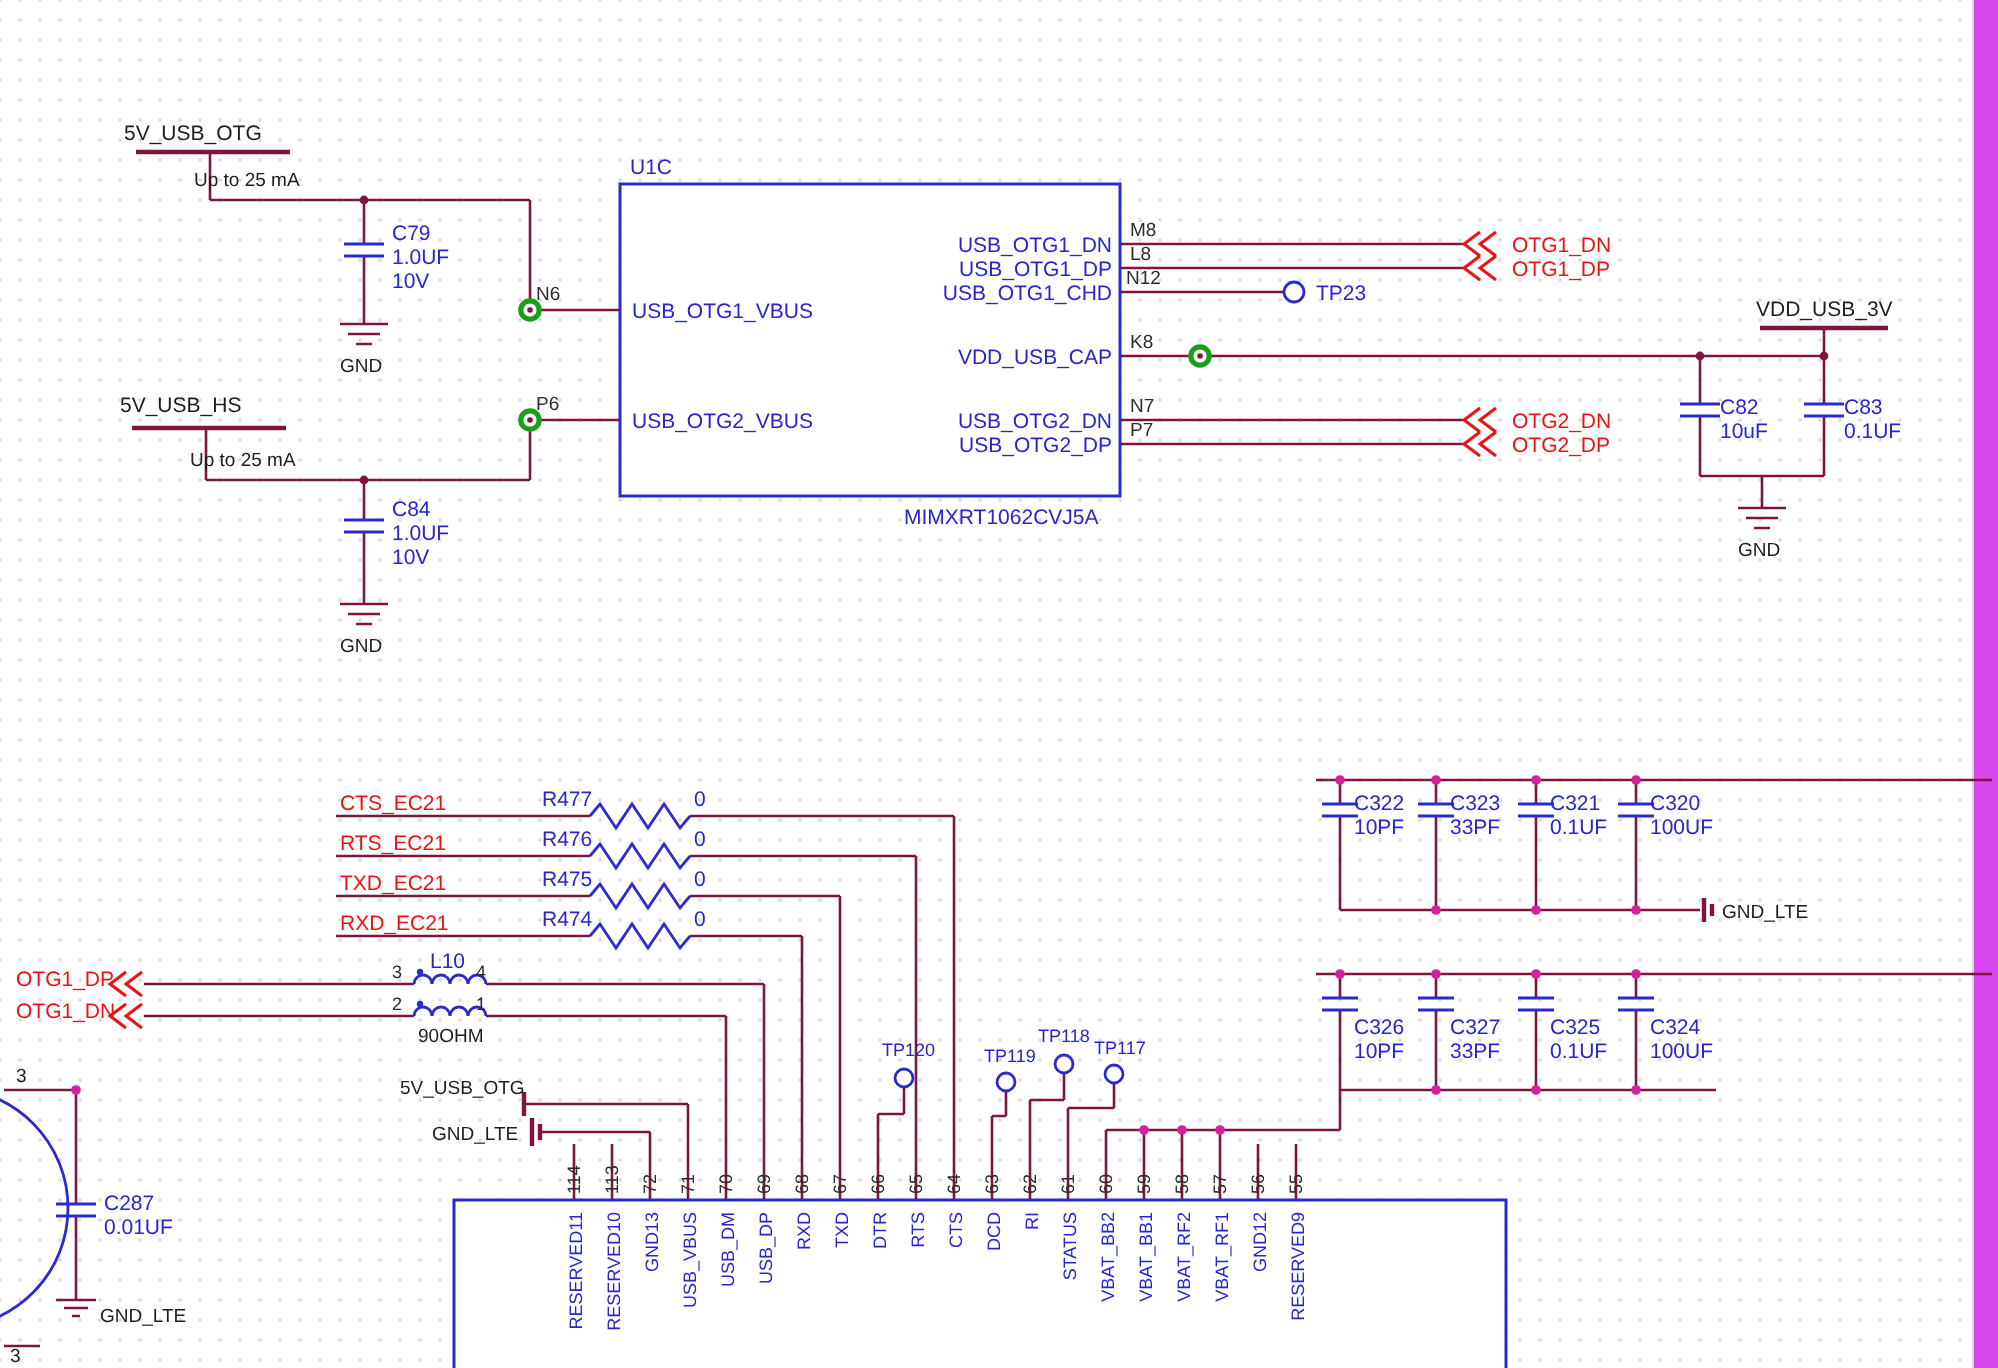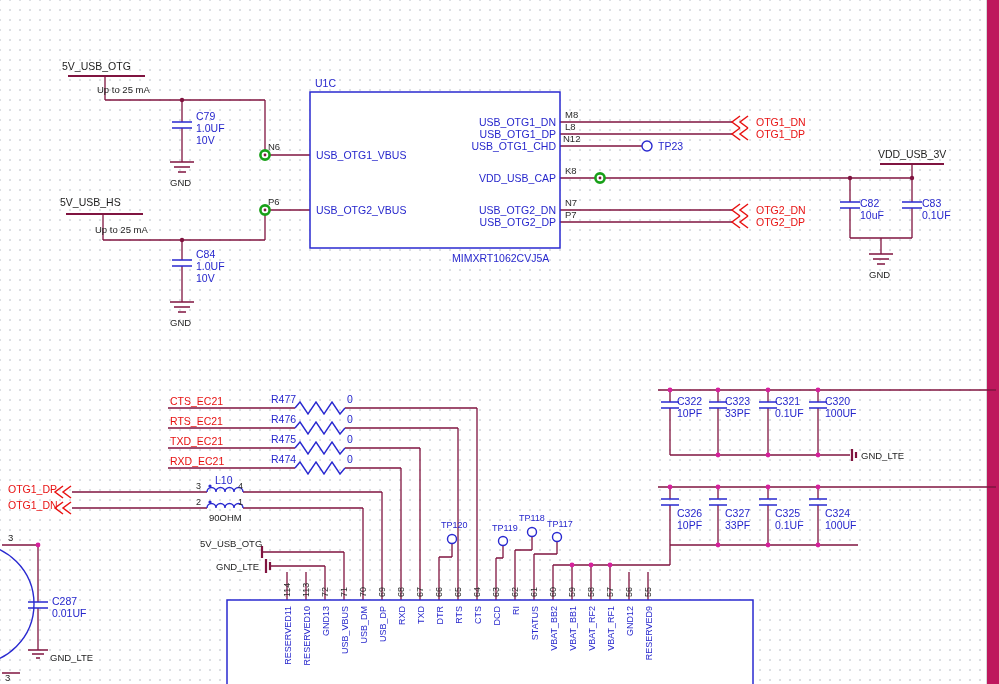--- a/index.html
+++ b/index.html
@@ -1,16 +1,16 @@
 <!DOCTYPE html>
 <html><head>
 <meta charset="utf-8">
 <style>
   html,body{margin:0;padding:0;background:#ffffff;}
-  .stage{position:relative;width:999px;height:684px;overflow:hidden;background:#be185d;
+  .stage{position:relative;width:999px;height:684px;overflow:hidden;background:#d946ef;
          font-family:"Liberation Sans",sans-serif;}
   .sheet{position:absolute;left:0;top:0;width:986px;height:684px;background-color:#ffffff;
          background-image:radial-gradient(#dcdfe3 0.8px, transparent 0.9px);
          background-size:10px 10px;background-position:5px 5px;border-right:1px solid #d8d8d8;}
   svg{position:absolute;left:0;top:0;}
   text{font-family:"Liberation Sans",sans-serif;}
   .t-blue{fill:#2626cc;font-size:10.5px;}
   .t-red{fill:#e81313;font-size:10.5px;}
   .t-black{fill:#1d1d1d;font-size:10.5px;}
   .t-sm{fill:#1d1d1d;font-size:9.5px;}

